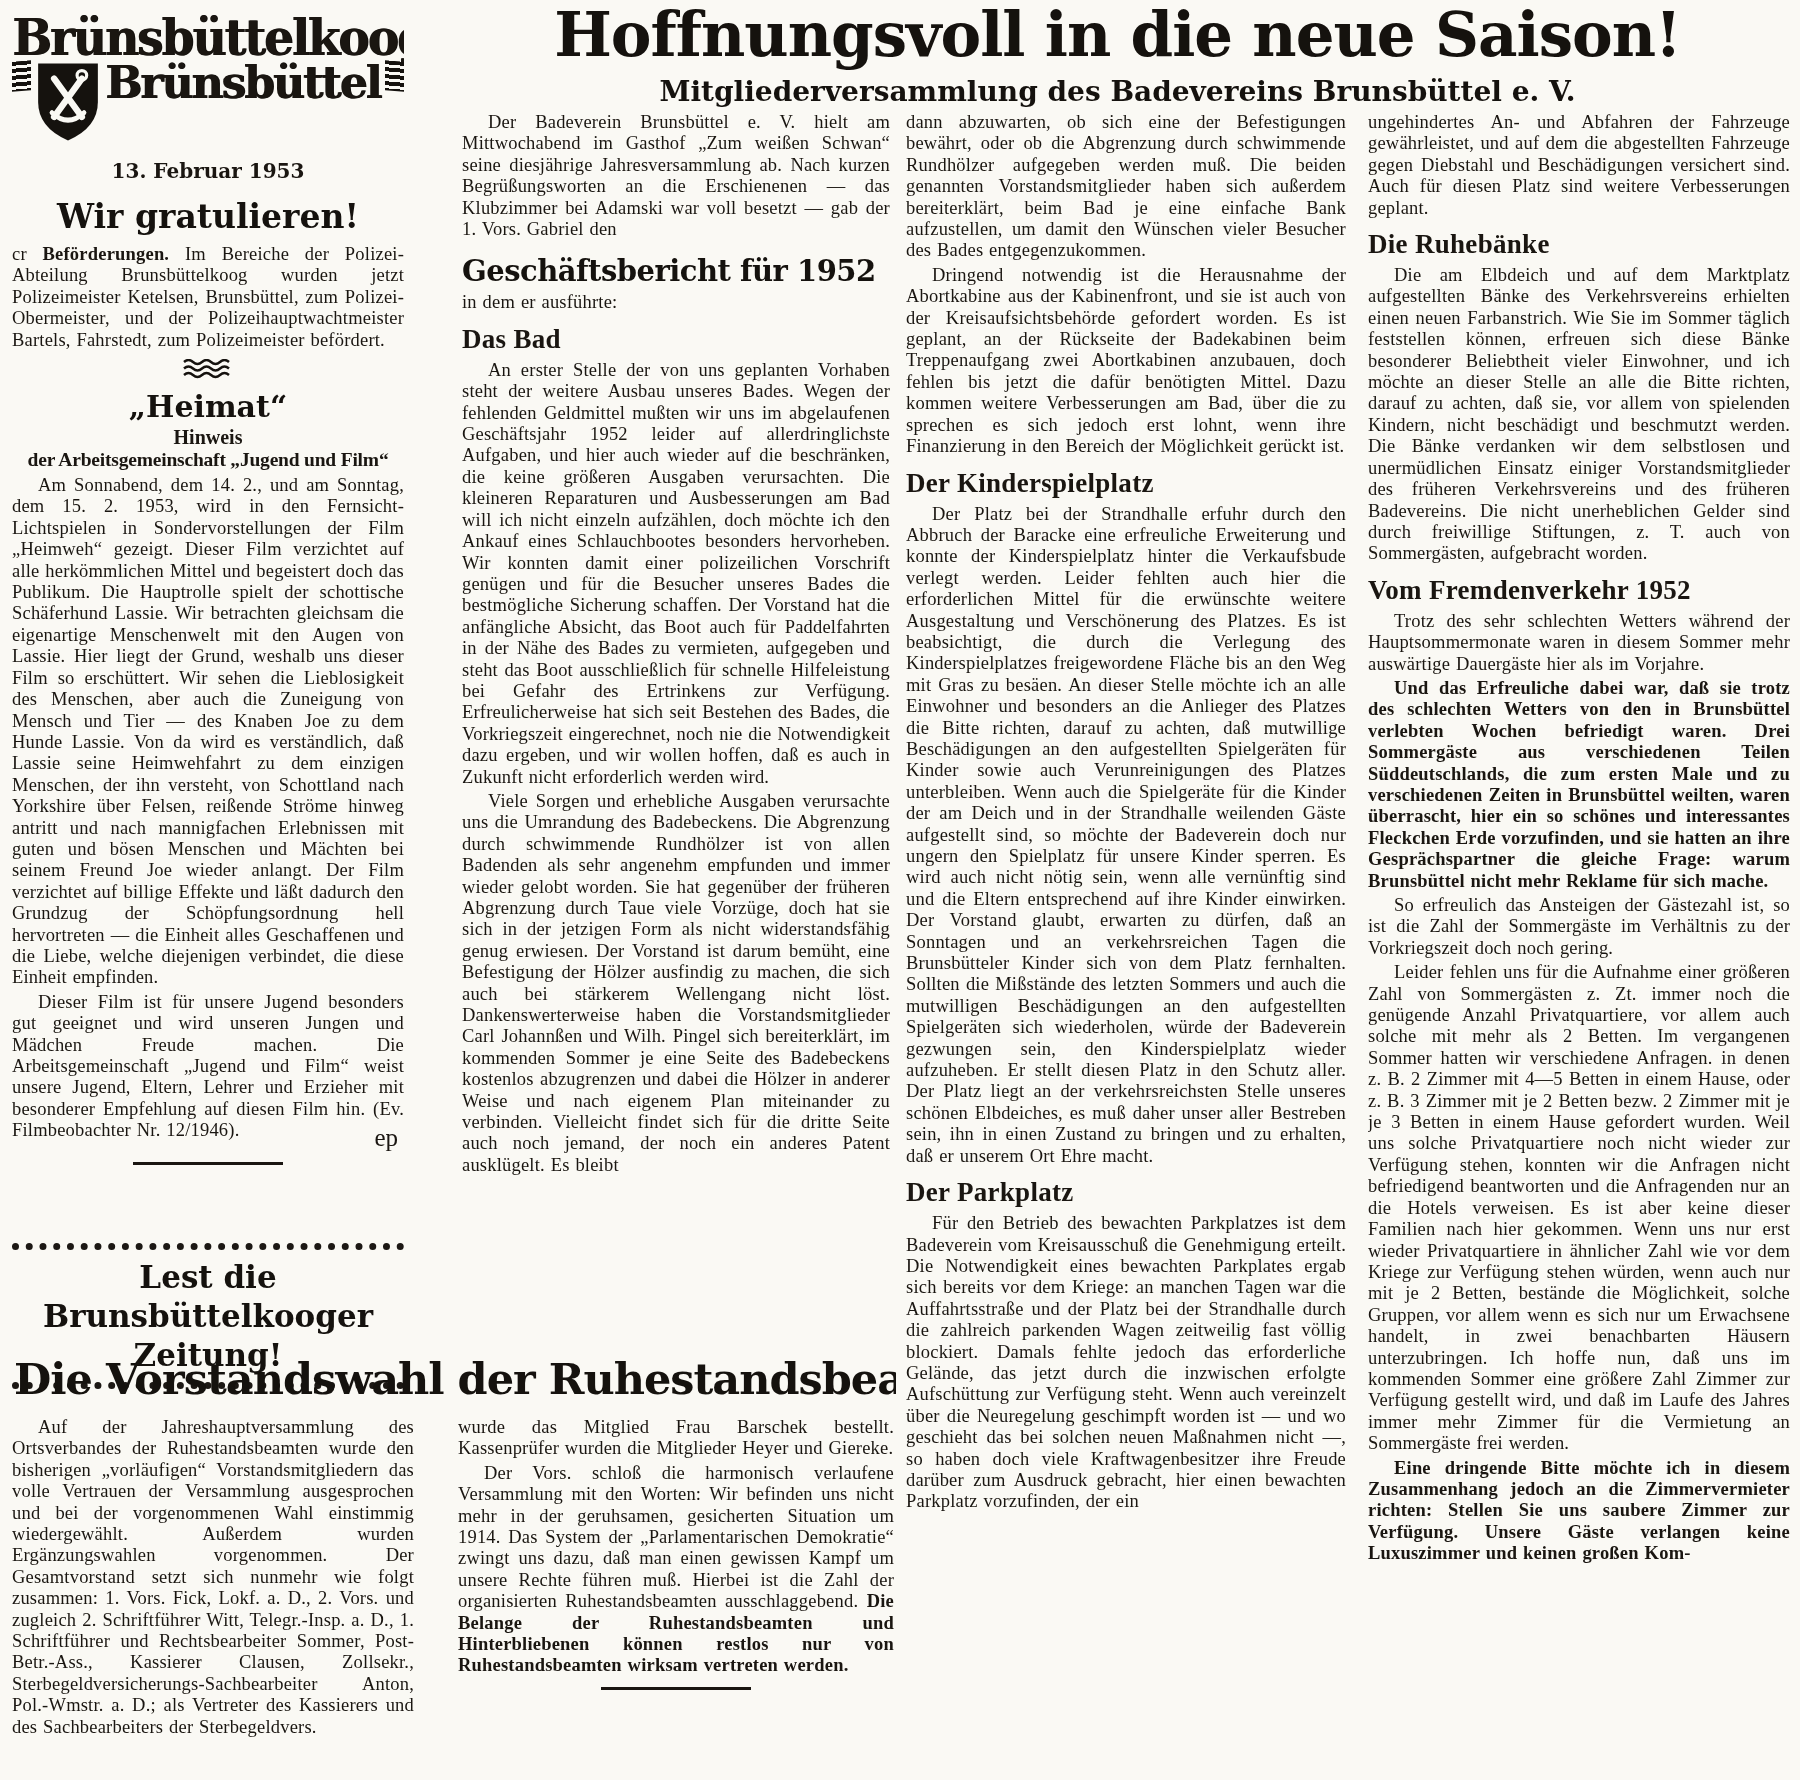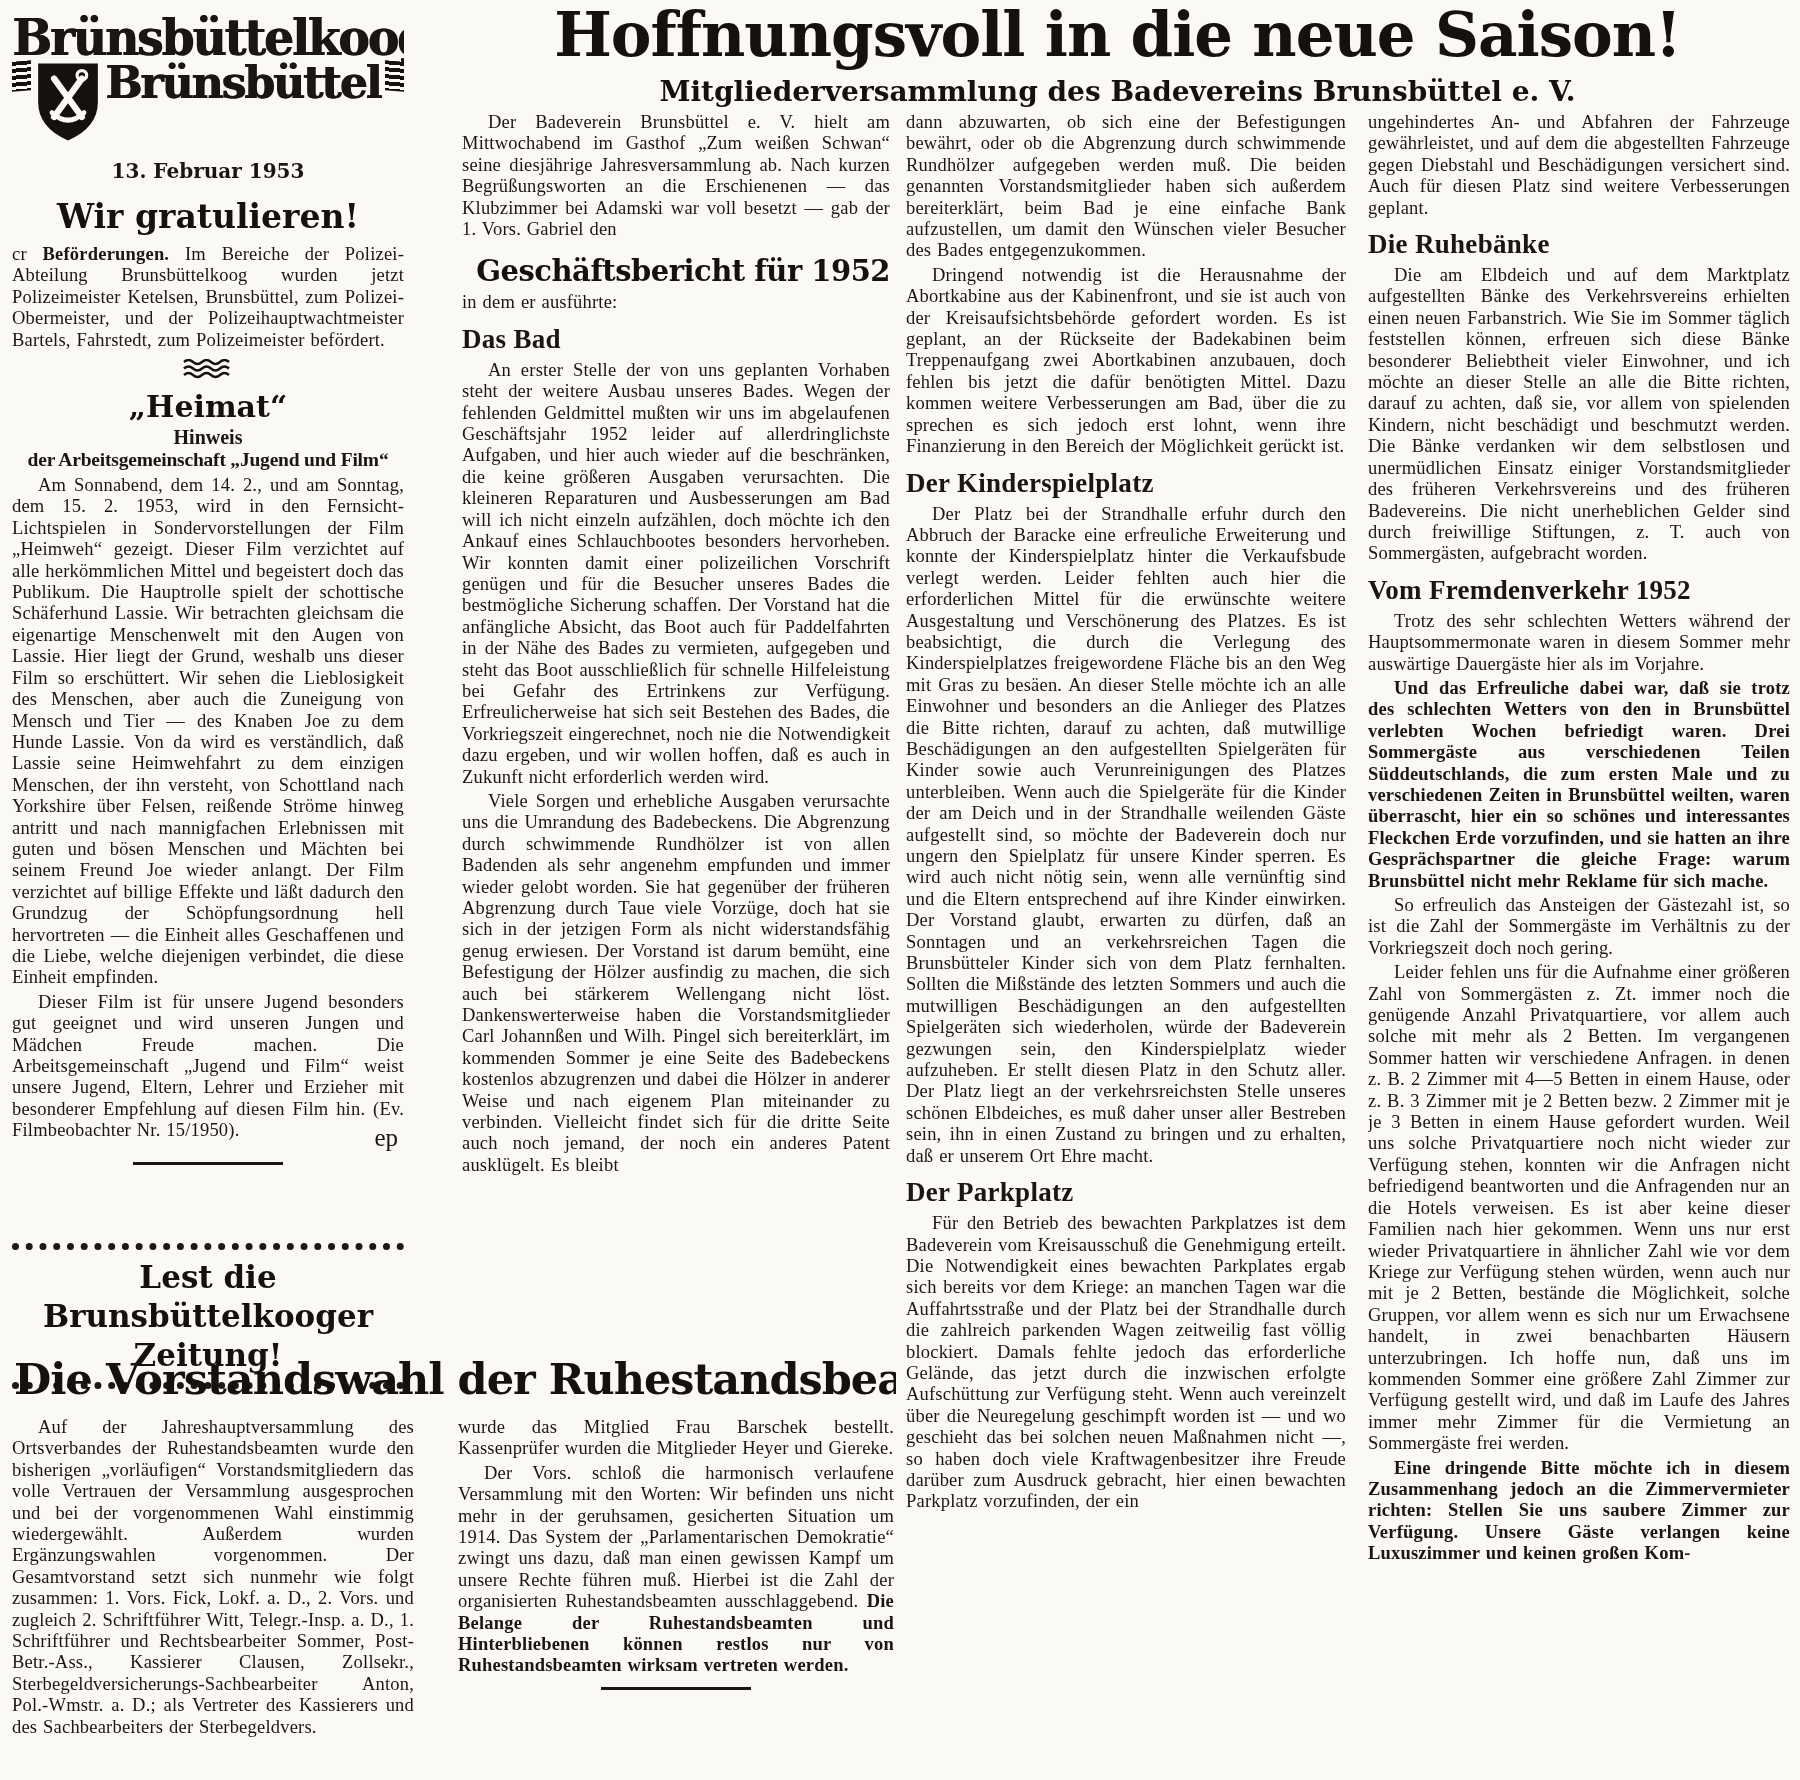--- a/index.html
+++ b/index.html
@@ -16,21 +16,21 @@
   .body-text p.indent { text-indent:26px; }
   .pbold { font-weight:bold; }
   .subhead-small {
     text-align:left; font-weight:bold; font-size:27px;
     margin:10px 0 5px 0; letter-spacing:0.3px;
   }
   
   .display { font-family:"DejaVu Serif", serif; font-weight:bold; color:#15120e; }
   .h-main   { font-size:61px; line-height:1.02; text-align:center; letter-spacing:-1px; margin:0; }
   .h-sub    { font-size:28px; text-align:center; margin:9px 0 0 0; }
-  .h-report { font-size:29px; text-align:right; margin:14px 0 4px 0; letter-spacing:-0.5px; }
+  .h-report { font-size:29px; text-align:left; margin:14px 8px 4px 0; letter-spacing:-0.5px; }
   .h-grat   { font-size:33px; text-align:center; margin:14px 0 8px 0; }
   .h-heimat { font-size:30px; text-align:center; margin:10px 0 2px 0; }
   .h-hinweis{ font-size:20px; text-align:center; margin:0; font-weight:bold; }
   .h-arbeits{ font-size:19.5px; text-align:center; margin:0 0 4px 0; font-weight:bold; letter-spacing:-0.2px; }
   .h-ad     { font-size:31px; line-height:1.25; text-align:center; margin:6px 0; }
   .h-vorst  { font-size:43px; line-height:1; letter-spacing:-1px; margin:0 0 16px 2px; white-space:nowrap; }
   .leadin   { text-indent:0 !important; }
   
   .abs { position:absolute; }
   #col1-top   { left:12px;  top:6px;    width:392px;  height:1200px; overflow:hidden; }
@@ -101,21 +101,21 @@
         <path d="M2 3 q4.5 -4 9 0 t9 0 t9 0 t9 0 t9 0" stroke="#15120e" stroke-width="2.4" fill="none"></path>
         <path d="M2 9.5 q4.5 -4 9 0 t9 0 t9 0 t9 0 t9 0" stroke="#15120e" stroke-width="2.4" fill="none"></path>
         <path d="M2 16 q4.5 -4 9 0 t9 0 t9 0 t9 0 t9 0" stroke="#15120e" stroke-width="2.4" fill="none"></path>
       </svg>
     </span>
 
     <h2 class="display h-heimat">„Heimat“</h2>
     <div class="h-hinweis">Hinweis</div>
     <div class="h-arbeits">der Arbeitsgemeinschaft „Jugend und Film“</div>
     <p class="indent">Am Sonnabend, dem 14. 2., und am Sonntag, dem 15. 2. 1953, wird in den Fernsicht-Lichtspielen in Sondervorstellungen der Film „Heimweh“ gezeigt. Dieser Film verzichtet auf alle herkömmlichen Mittel und begeistert doch das Publikum. Die Hauptrolle spielt der schottische Schäferhund Lassie. Wir betrachten gleichsam die eigenartige Menschenwelt mit den Augen von Lassie. Hier liegt der Grund, weshalb uns dieser Film so erschüttert. Wir sehen die Lieblosigkeit des Menschen, aber auch die Zuneigung von Mensch und Tier — des Knaben Joe zu dem Hunde Lassie. Von da wird es verständlich, daß Lassie seine Heimwehfahrt zu dem einzigen Menschen, der ihn versteht, von Schottland nach Yorkshire über Felsen, reißende Ströme hinweg antritt und nach mannigfachen Erlebnissen mit guten und bösen Menschen und Mächten bei seinem Freund Joe wieder anlangt. Der Film verzichtet auf billige Effekte und läßt dadurch den Grundzug der Schöpfungsordnung hell hervortreten — die Einheit alles Geschaffenen und die Liebe, welche diejenigen verbindet, die diese Einheit empfinden.</p>
-    <p class="indent">Dieser Film ist für unsere Jugend besonders gut geeignet und wird unseren Jungen und Mädchen Freude machen. Die Arbeitsgemeinschaft „Jugend und Film“ weist unsere Jugend, Eltern, Lehrer und Erzieher mit besonderer Empfehlung auf diesen Film hin. (Ev. Filmbeobachter Nr. 15/1950).</p>
+    <p class="indent">Dieser Film ist für unsere Jugend besonders gut geeignet und wird unseren Jungen und Mädchen Freude machen. Die Arbeitsgemeinschaft „Jugend und Film“ weist unsere Jugend, Eltern, Lehrer und Erzieher mit besonderer Empfehlung auf diesen Film hin. (Ev. Filmbeobachter Nr. 12/1946).</p>
     <div class="byline-row">ep</div>
 
     <div class="rule-short thin"></div>
   </div>
 
   <div class="abs" id="ad-block">
     <div class="chain"></div>
     <div class="display h-ad">
       <span>Lest die</span><br>
       <span>Brunsbüttelkooger Zeitung!</span>

